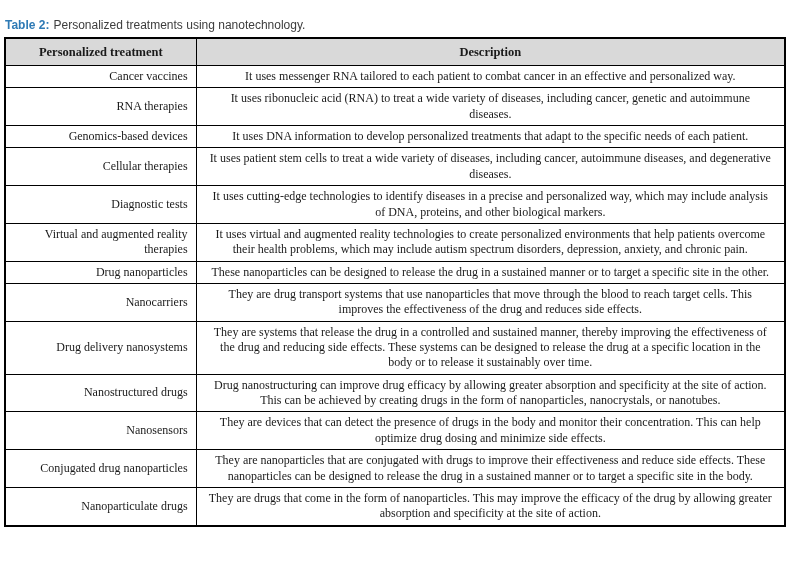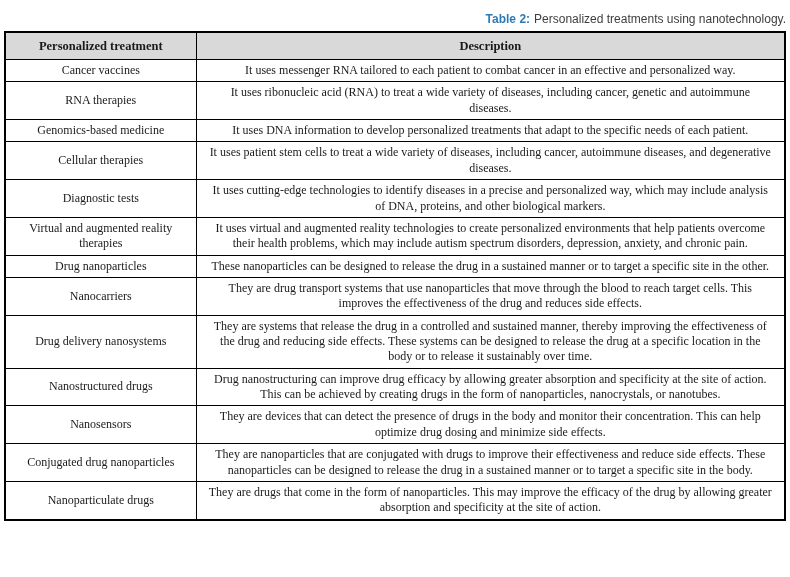--- a/index.html
+++ b/index.html
@@ -7,25 +7,24 @@
     --header-bg:#d9d9d9;
     --border-color:#000000;
     --text-color:#1a1a1a;
     --caption-color:#3d3d3d;
   }
   *{box-sizing:border-box;}
   html,body{margin:0;padding:0;background:#ffffff;}
   body{width:790px;font-family:"Liberation Serif",serif;color:var(--text-color);}
   .page{padding:3px 4px 4px 4px;}
   .caption{
-    margin:9px 0 5px 1px;
+    margin:15px 0 5px 1px;
     font-family:"Liberation Sans",sans-serif;
     font-size:12px;
     color:var(--caption-color);
-    text-align:right;
   }
   .caption-label{
     color:var(--accent);
     font-weight:bold;
     margin-right:4px;
   }
   table{
     width:100%;
     border-collapse:collapse;
     border:2px solid var(--border-color);
@@ -39,21 +38,21 @@
     line-height:1.28;
   }
   th{
     background:var(--header-bg);
     font-weight:bold;
     font-size:12.5px;
     padding:5px 6px;
     margin-top:40px;
   }
   col.treatment-col{width:24.5%;}
-  td.treatment-cell{padding:0 8px;}
+  td.treatment-cell{padding:0 8px;text-align:right;}
   td.description-cell{padding:3px 12px;text-align:center;}
 </style>
 </head>
 <body>
 
 <div class="page">
   <p class="caption">
     <span class="caption-label">Table 2:</span><span class="caption-text">Personalized treatments using nanotechnology.</span>
   </p>
 
@@ -71,21 +70,21 @@
     <tbody id="table-body">
         <tr>
           <td class="treatment-cell">Cancer vaccines</td>
           <td class="description-cell">It uses messenger RNA tailored to each patient to combat cancer in an effective and personalized way.</td>
         </tr>
         <tr>
           <td class="treatment-cell">RNA therapies</td>
           <td class="description-cell">It uses ribonucleic acid (RNA) to treat a wide variety of diseases, including cancer, genetic and autoimmune diseases.</td>
         </tr>
         <tr>
-          <td class="treatment-cell">Genomics-based medicine</td>
+          <td class="treatment-cell">Genomics-based devices</td>
           <td class="description-cell">It uses DNA information to develop personalized treatments that adapt to the specific needs of each patient.</td>
         </tr>
         <tr>
           <td class="treatment-cell">Cellular therapies</td>
           <td class="description-cell">It uses patient stem cells to treat a wide variety of diseases, including cancer, autoimmune diseases, and degenerative diseases.</td>
         </tr>
         <tr>
           <td class="treatment-cell">Diagnostic tests</td>
           <td class="description-cell">It uses cutting-edge technologies to identify diseases in a precise and personalized way, which may include analysis of DNA, proteins, and other biological markers.</td>
         </tr>

